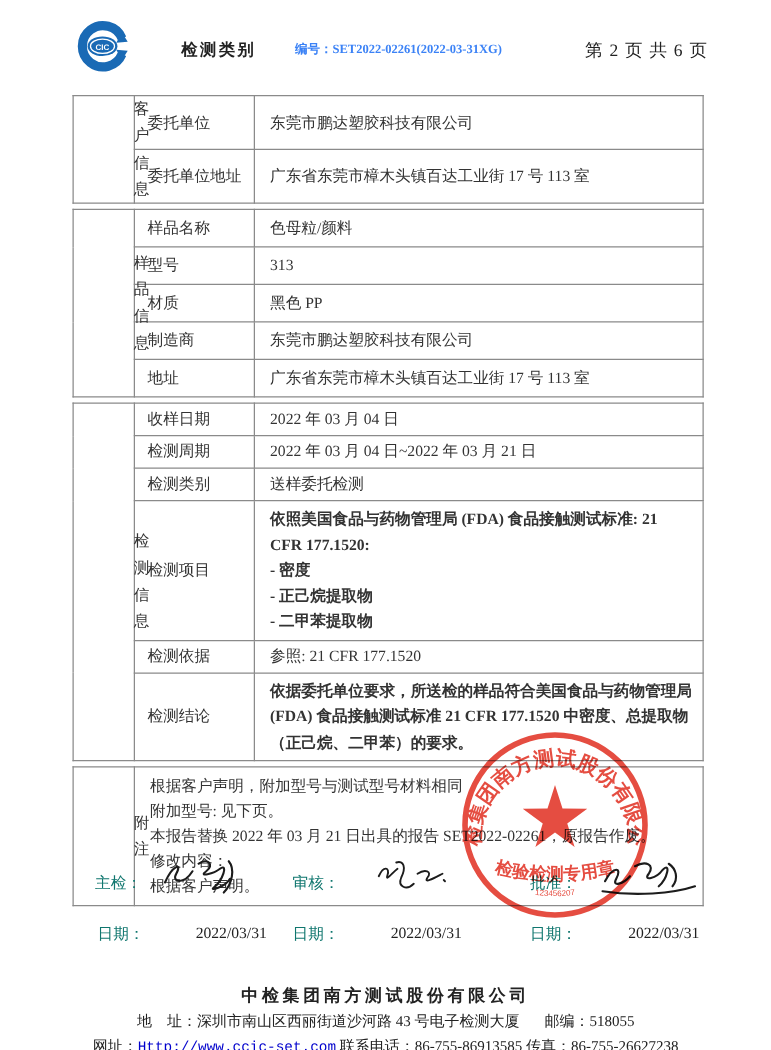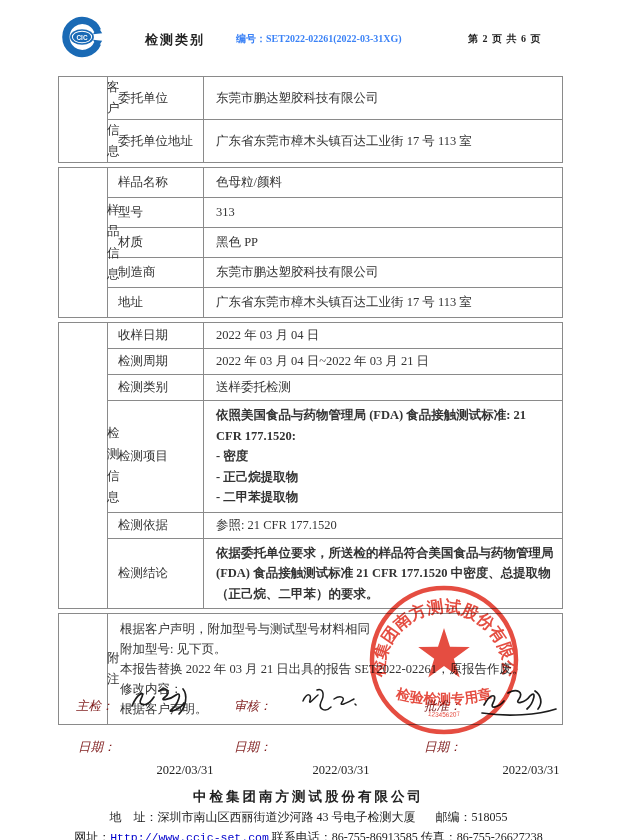--- a/index.html
+++ b/index.html
@@ -5,38 +5,38 @@
   * { margin:0; padding:0; box-sizing:border-box; }
   html,body { background:#ffffff; }
   body { font-family:"Liberation Serif","DejaVu Serif",serif; color:#333; }
   .page { position:relative; width:617px; height:840px; background:#fff; overflow:hidden; }
 
   
   .hdr { position:relative; height:76px; }
   .logo { position:absolute; left:60px; top:15px; width:44px; height:44px; }
   .hdr-title { position:absolute; left:145px; top:31px; font-size:13px; font-weight:bold; letter-spacing:2px; color:#222; }
   .hdr-no { position:absolute; left:236px; top:32px; font-size:10px; font-weight:bold; color:#3b82f6; }
-  .hdr-page { position:absolute; left:468px; top:32px; font-size:10px; font-weight:bold; color:#222; letter-spacing:1px; }
+  .hdr-page { position:absolute; left:468px; top:32px; font-size:14px; font-weight:normal; color:#222; letter-spacing:1px; }
 
   
   .tbl { border-collapse:collapse; width:505px; margin:0 0 4px 58px; table-layout:fixed; }
   .tbl td { border:1px solid #8a8a8a; font-size:12.5px; color:#333; vertical-align:middle;padding-left:48px; }
   td.sec { width:46px; text-align:center; line-height:1.7; }
   td.fld { width:96px; padding:4px 4px 4px 10px; }
   td.val { padding:4px 8px 4px 12px; }
   .r30 td { height:30px; }
   .r26 td { height:26px; }
   .ml { line-height:20.5px;font-weight:bold; }
   .ml .line { white-space:normal; }
   .notes-tbl td.val { padding:5px 8px 5px 12px; line-height:20px; }
 
   
   .sigblock { position:absolute; left:58px; top:682px; width:505px; height:100px; font-size:12.5px; }
-  .sigblock .lab { position:absolute; color:#7f1d1d;font-style:italic; }
-  .sigblock .dval { position:absolute; width:90px; text-align:center; color:#222;margin-top:24px; }
+  .sigblock .lab { position:absolute; color:#0f766e; }
+  .sigblock .dval { position:absolute; width:90px; text-align:center; color:#222; }
   .sig-svg { position:absolute; }
 
   
   .stamp { position:absolute; left:366px; top:582px; width:156px; height:156px; z-index:6; opacity:.9; mix-blend-mode:multiply; pointer-events:none; }
 
   
   .ftr { position:absolute; left:0; top:788px; width:617px; text-align:center; color:#222; }
   .ftr .co { font-size:13.5px; font-weight:bold; letter-spacing:3px; }
   .ftr .ln { font-size:12px; margin-top:3px; }
   .ftr a.url { color:#0000cc; text-decoration:underline; font-family:"Liberation Mono","DejaVu Sans Mono",monospace; font-size:11.5px; }

